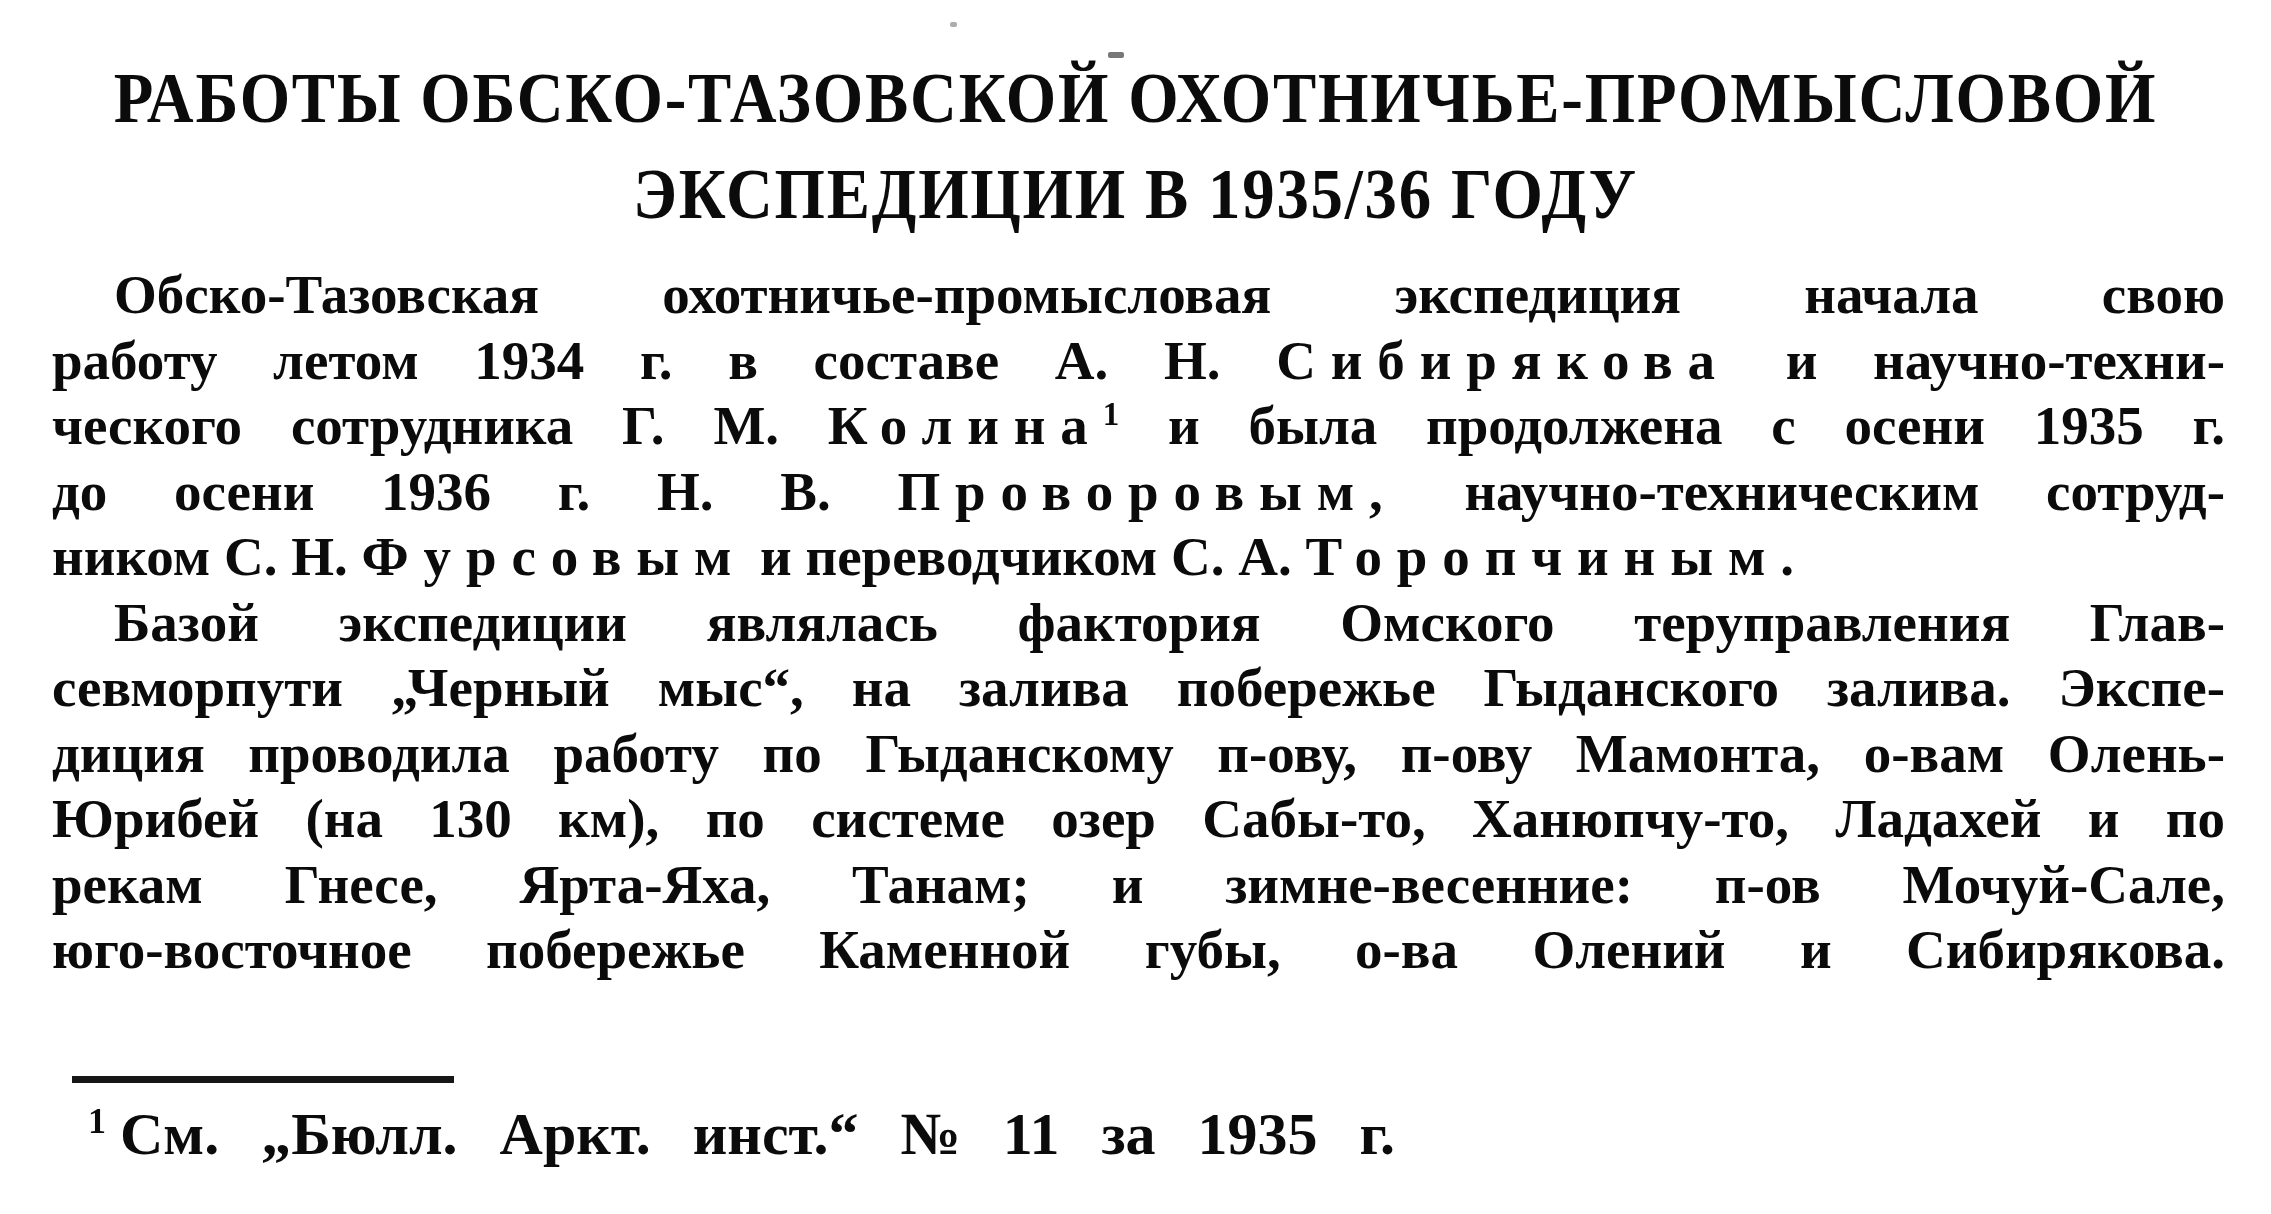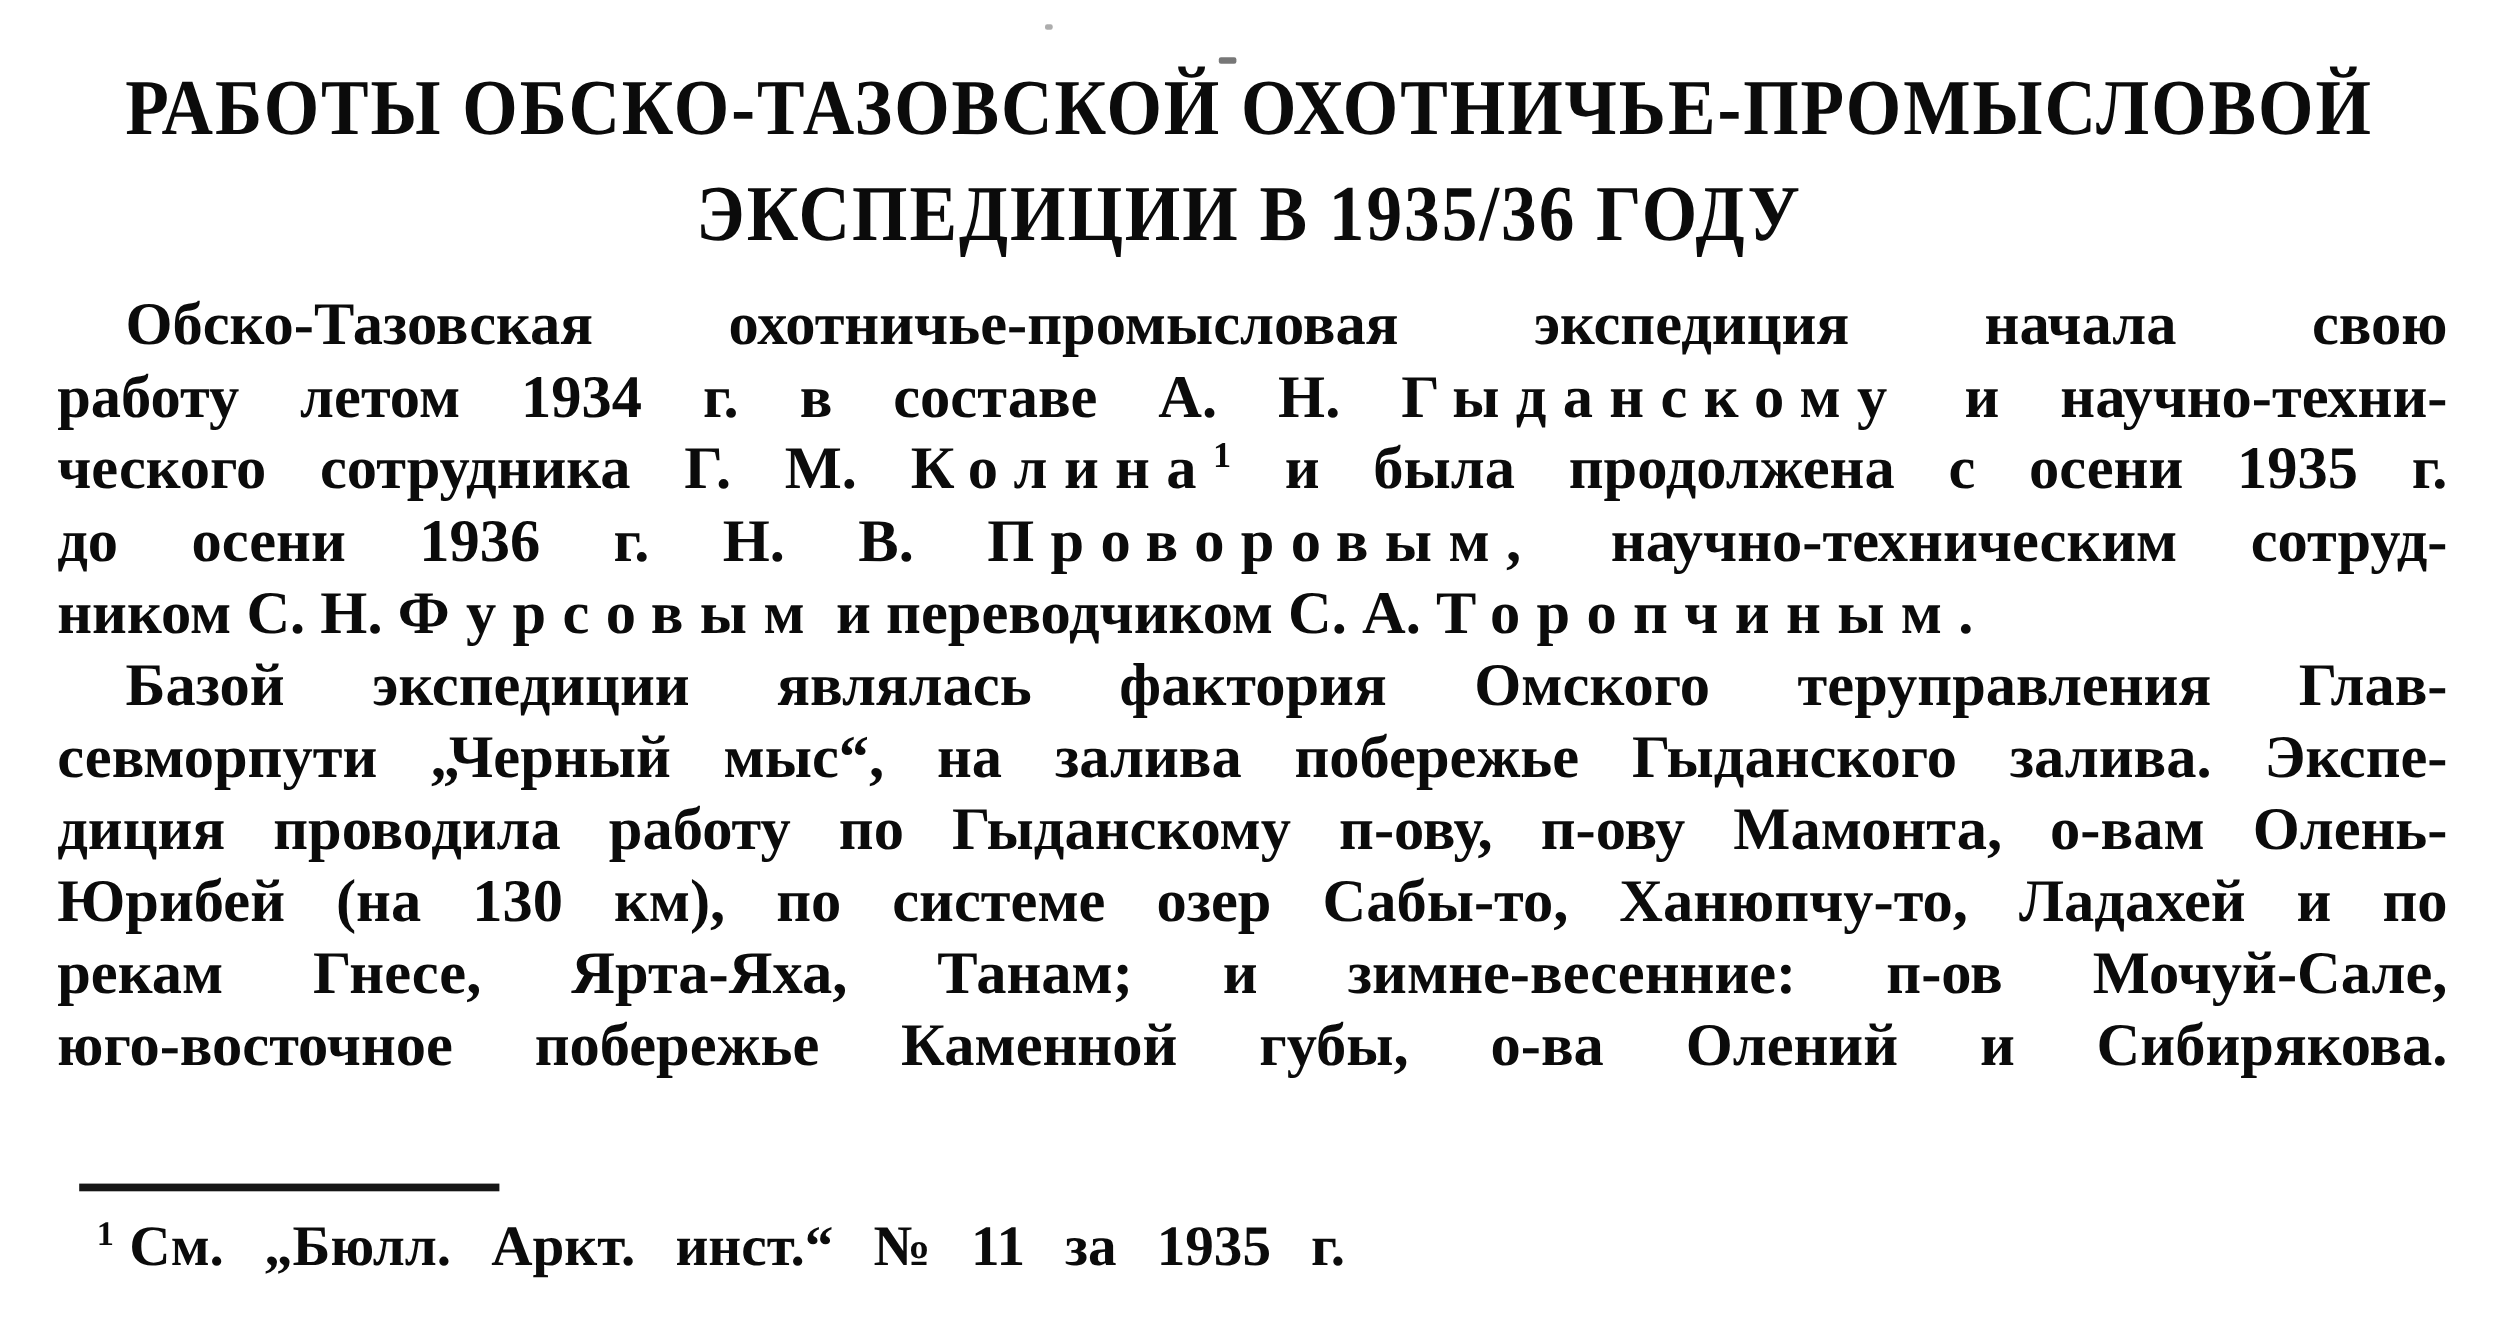--- a/index.html
+++ b/index.html
@@ -78,21 +78,21 @@
     left: 72px;
     top: 1076px;
     width: 382px;
     height: 7px;
     background: #161616;
   }
   .footnote {
     position: absolute;
     left: 88px;
     top: 1104px;
-    font-size: 52px;
+    font-size: 60px;
     line-height: 60px;
     word-spacing: 0.45em;
     white-space: nowrap;
   }
   .fn-marker { margin-right: 14px; }
 </style>
 </head>
 <body>
 
 <div class="page">
@@ -100,21 +100,21 @@
   <div class="speck speck1"></div>
   <div class="speck speck2"></div>
 
   <div class="title-block">
     <h1 class="title-line">РАБОТЫ ОБСКО-ТАЗОВСКОЙ ОХОТНИЧЬЕ-ПРОМЫСЛОВОЙ</h1>
     <h1 class="title-line">ЭКСПЕДИЦИИ В 1935/36 ГОДУ</h1>
   </div>
 
   <div class="body-text">
       <div class="line indent"><span class="seg-normal">Обско-Тазовская охотничье-промысловая экспедиция начала свою</span></div>
-      <div class="line"><span class="seg-normal">работу летом 1934 г. в составе А. Н. </span><span class="seg-spaced">Гыданскому</span><span class="seg-normal"> и научно-техни-</span></div>
+      <div class="line"><span class="seg-normal">работу летом 1934 г. в составе А. Н. </span><span class="seg-spaced">Сибирякова</span><span class="seg-normal"> и научно-техни-</span></div>
       <div class="line"><span class="seg-normal">ческого сотрудника Г. М. </span><span class="seg-spaced">Колина</span><sup class="seg-sup">1</sup><span class="seg-normal"> и была продолжена с осени 1935 г.</span></div>
       <div class="line"><span class="seg-normal">до осени 1936 г. Н. В. </span><span class="seg-spaced">Проворовым,</span><span class="seg-normal"> научно-техническим сотруд-</span></div>
       <div class="line no-just"><span class="seg-normal">ником С. Н. </span><span class="seg-spaced">Фурсовым</span><span class="seg-normal"> и переводчиком С. А. </span><span class="seg-spaced">Торопчиным.</span></div>
       <div class="line indent"><span class="seg-normal">Базой экспедиции являлась фактория Омского теруправления Глав-</span></div>
       <div class="line"><span class="seg-normal">севморпути „Черный мыс“, на залива побережье Гыданского залива. Экспе-</span></div>
       <div class="line"><span class="seg-normal">диция проводила работу по Гыданскому п-ову, п-ову Мамонта, о-вам Олень-</span></div>
       <div class="line"><span class="seg-normal">Юрибей (на 130 км), по системе озер Сабы-то, Ханюпчу-то, Ладахей и по</span></div>
       <div class="line"><span class="seg-normal">рекам Гнесе, Ярта-Яха, Танам; и зимне-весенние: п-ов Мочуй-Сале,</span></div>
       <div class="line"><span class="seg-normal">юго-восточное побережье Каменной губы, о-ва Олений и Сибирякова.</span></div>
     </div>

